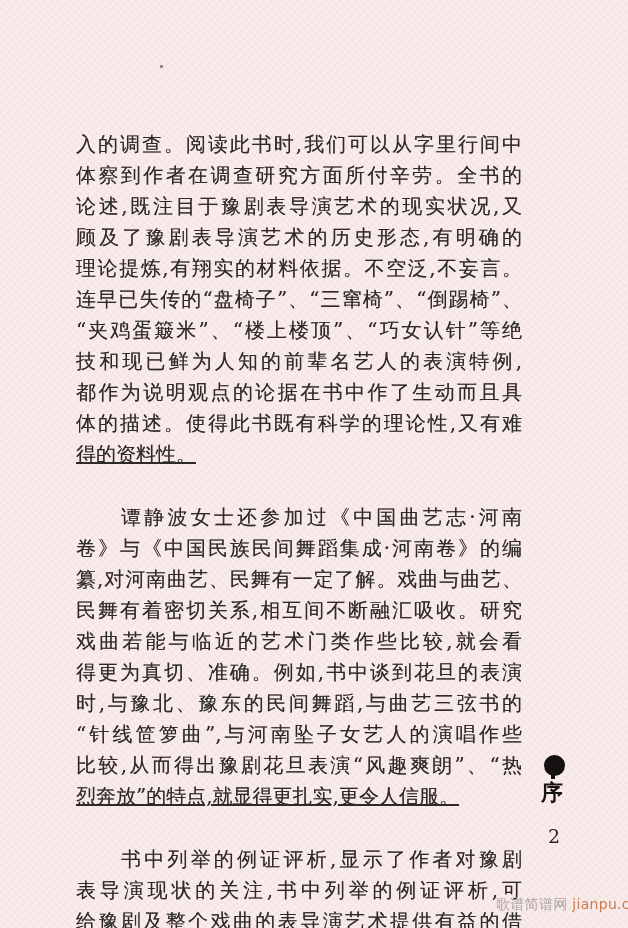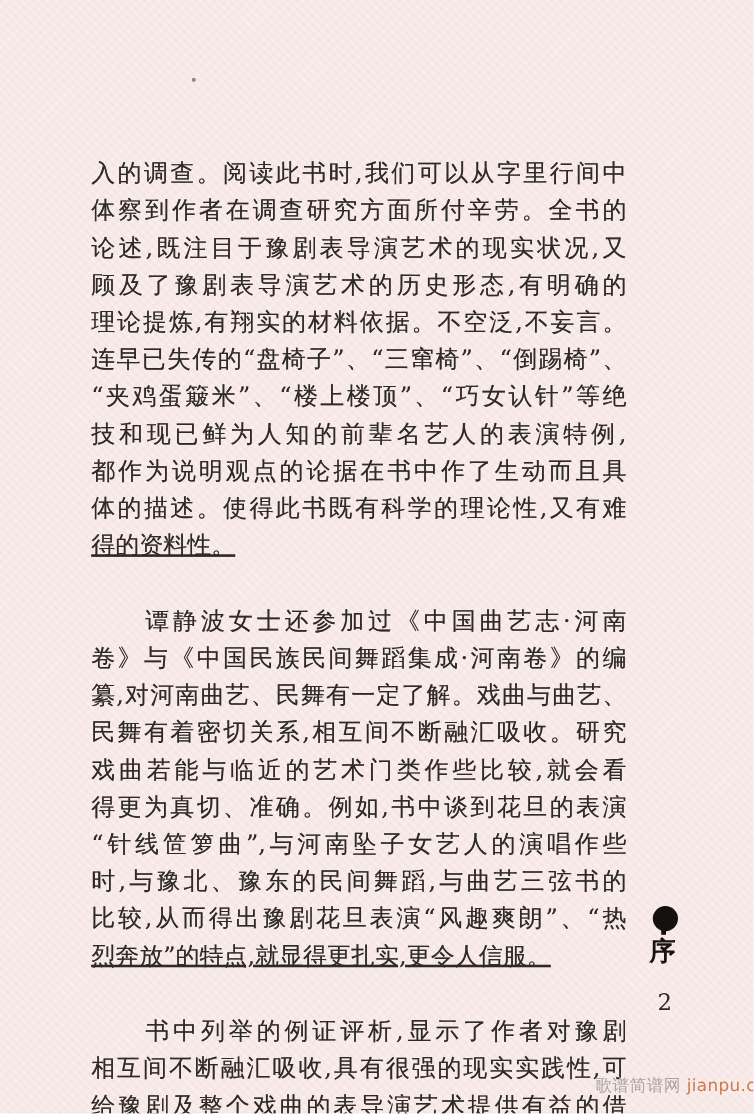--- a/index.html
+++ b/index.html
@@ -117,26 +117,26 @@
       <div class="line">技和现已鲜为人知的前辈名艺人的表演特例,</div>
       <div class="line">都作为说明观点的论据在书中作了生动而且具</div>
       <div class="line">体的描述。使得此书既有科学的理论性,又有难</div>
       <div class="line no-just">得的资料性。</div>
       <div class="line indent">谭静波女士还参加过《中国曲艺志·河南</div>
       <div class="line">卷》与《中国民族民间舞蹈集成·河南卷》的编</div>
       <div class="line">纂,对河南曲艺、民舞有一定了解。戏曲与曲艺、</div>
       <div class="line">民舞有着密切关系,相互间不断融汇吸收。研究</div>
       <div class="line">戏曲若能与临近的艺术门类作些比较,就会看</div>
       <div class="line">得更为真切、准确。例如,书中谈到花旦的表演</div>
+      <div class="line">时,与豫北、豫东的民间舞蹈,与曲艺三弦书的</div>
       <div class="line">“针线笸箩曲”,与河南坠子女艺人的演唱作些</div>
-      <div class="line">时,与豫北、豫东的民间舞蹈,与曲艺三弦书的</div>
       <div class="line">比较,从而得出豫剧花旦表演“风趣爽朗”、“热</div>
       <div class="line no-just">烈奔放”的特点,就显得更扎实,更令人信服。</div>
       <div class="line indent">书中列举的例证评析,显示了作者对豫剧</div>
-      <div class="line">相互间不断融汇吸收,具有很强的现实实践性,可</div>
+      <div class="line">表导演现状的关注,书中列举的例证评析,可</div>
       <div class="line">给豫剧及整个戏曲的表导演艺术提供有益的借</div>
     </div>
 
   <div class="section-bullet"></div>
 
   <div class="section-label">序</div>
 
   <div class="page-number">2</div>
 
   <div class="watermark">

